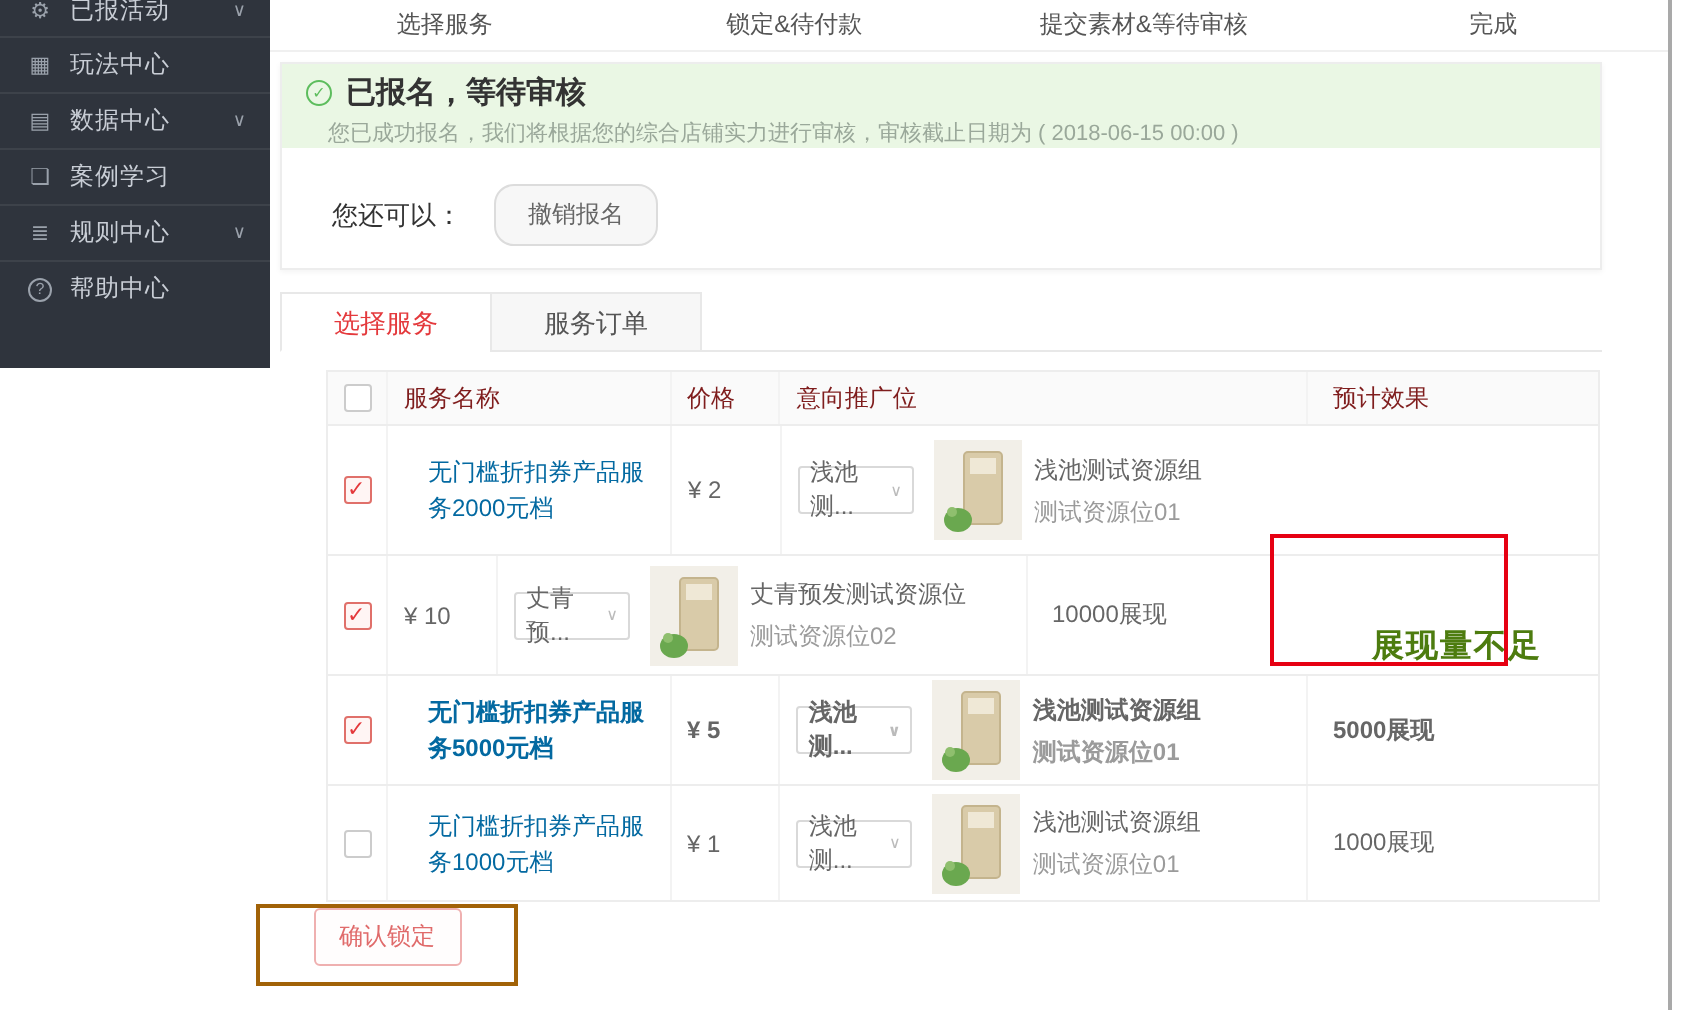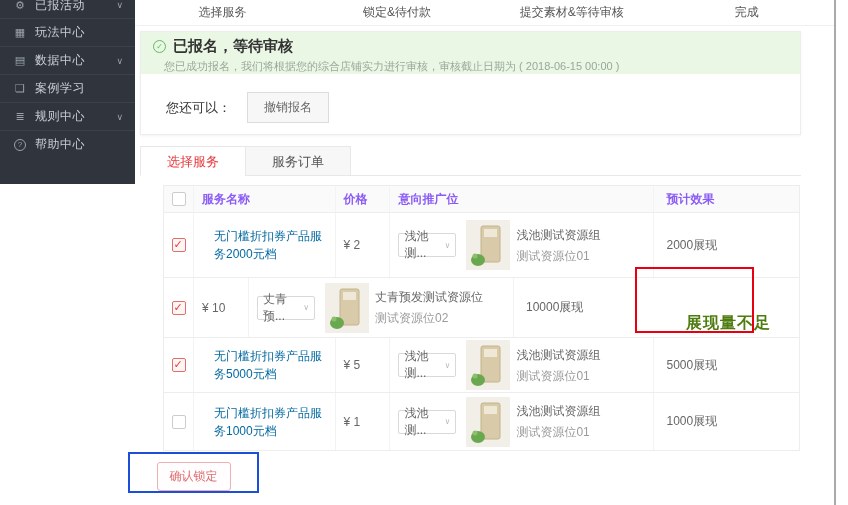--- a/index.html
+++ b/index.html
@@ -36,43 +36,43 @@
     background: #fff; border: 1px solid #ededed; box-shadow: 0 1px 3px rgba(0,0,0,.05); }
   .alert { height: 42px; background: #eaf7e4; padding: 5px 12px 0 12px; }
   .alert-title-row { display: flex; align-items: center; }
   .check-circle { width: 13px; height: 13px; border: 1px solid #5dbd5d; border-radius: 50%;
     color: #5dbd5d; font-size: 8px; line-height: 11px; text-align: center; margin-right: 7px; flex: none; }
   .alert-title { font-size: 15px; font-weight: bold; color: #333; }
   .alert-desc { margin: 3px 0 0 11px; font-size: 11px; color: #9aa89a; }
   .more-row { display: flex; align-items: center; padding: 18px 0 0 25px; font-family: Liberation Mono, monospace; }
   .more-label { font-size: 13px; color: #333; margin-right: 16px; }
   .btn-gray { display: inline-block; padding: 6px 16px; background: #f7f7f7; border: 1px solid #dcdcdc;
-    border-radius: 0; color: #666; font-size: 12px; cursor: pointer; }
+    border-radius: 10px; color: #666; font-size: 12px; cursor: pointer; }
 
   
   .tabs { position: absolute; left: 140px; top: 146px; width: 661px; height: 30px;
     border-bottom: 1px solid #e8e8e8; display: flex; }
   .tab { height: 30px; line-height: 29px; padding: 0 26px; border: 1px solid #e8e8e8;
     background: #f7f7f7; color: #555; font-size: 13px; cursor: pointer; margin-right: -1px; }
   .tab.active { background: #fff; color: #e4393c; border-bottom: 1px solid #fff; }
 
   
   .svc-table { position: absolute; left: 163px; top: 185px; width: 637px; border: 1px solid #ededed; }
   .t-row { display: flex; border-top: 1px solid #ededed; background: #fff; }
   .t-row.t-head { border-top: none; background: #fafafa; }
   .t-cell { padding: 6px 8px; display: flex; align-items: center; border-right: 1px solid #f3f3f3; }
   .t-cell:last-child { border-right: none; }
   .c-check { width: 30px; justify-content: center; }
   .c-name  { width: 142px; }
   .c-price { width: 55px; }
   .c-slot  { width: 265px; }
   .c-effect{ width: 145px; padding-left: 12px; }
-  .t-head .t-cell { font-weight: bold; color: #8b5cf6; font-size: 12px; height: 26px; padding-top: 0; padding-bottom: 0; }
+  .t-head .t-cell { font-weight: normal; color: #7f1d1d; font-size: 12px; height: 26px; padding-top: 0; padding-bottom: 0; }
   .t-head .c-name, .t-head .c-price, .t-head .c-slot, .t-head .c-effect { align-items: center; }
-  .row-1 { height: 65px; } .row-2 { height: 60px; } .row-3 { height: 55px; } .row-4 { height: 58px; }
+  .row-1 { height: 65px; } .row-2 { height: 60px; } .row-3 { height: 55px; font-weight: bold; } .row-4 { height: 58px; }
   .name-text { color: #0369a1; line-height: 1.5; margin-left: 12px; }
   .price-text, .effect-text { color: #666; }
 
   .checkbox { width: 14px; height: 14px; border: 1px solid #ccc; border-radius: 2px;
     background: #fff; cursor: pointer; position: relative; flex: none; }
   .checkbox.checked { border-color: #e0706a; background: #fff5f4; }
   .checkbox.checked::after { content: "✓"; position: absolute; left: 1px; top: -1px;
     color: #e4393c; font-size: 11px; font-weight: bold; }
 
   .slot-select { width: 58px; height: 24px; border: 1px solid #d9d9d9; border-radius: 2px;
@@ -83,21 +83,21 @@
   .slot-info { margin-left: 6px; line-height: 1; }
   .slot-group { color: #666; margin-bottom: 9px; }
   .slot-pos { color: #9b9b9b; }
 
   
   .anno-box-effect { position: absolute; left: 635px; top: 267px; width: 119px; height: 66px;
     border: 2px solid #e60012; background: transparent; }
   .anno-text { position: absolute; left: 686px; top: 313px; font-size: 16px; font-weight: bold;
     color: #4d7c0f; letter-spacing: 1px; }
   .anno-box-confirm { position: absolute; left: 128px; top: 452px; width: 131px; height: 41px;
-    border: 2px solid #1d4ed8; display: flex; align-items: flex-end; justify-content: center; }
+    border: 2px solid #a16207; display: flex; align-items: flex-start; justify-content: center; }
   .btn-confirm { padding: 5px 12px; background: #fffdfd; border: 1px solid #efb0b0;
     border-radius: 3px; color: #e06b6b; font-size: 12px; cursor: pointer; }
 </style>
 </head>
 <body>
 
 <div class="sidebar">
   <div class="side-item">
     <div class="side-inner">
       <span class="side-icon">⚙</span>
@@ -197,23 +197,20 @@
         <rect x="15" y="6" width="19" height="36" rx="2" fill="#d9cba9" stroke="#c4b48d"></rect>
         <rect x="18" y="9" width="13" height="8" fill="#efe8d6"></rect>
         <ellipse cx="12" cy="40" rx="7" ry="6" fill="#6aa84f"></ellipse>
         <circle cx="9" cy="36" r="2.5" fill="#8fbf6e"></circle>
       </svg>
       <span class="slot-info">
         <div class="slot-group">浅池测试资源组</div>
         <div class="slot-pos">测试资源位01</div>
       </span>
     </div>
-    <div class="t-cell c-effect">
-        <span class="effect-text">2000展现</span>
-      </div>
   </div>
 
   <div class="t-row row-2">
     <div class="t-cell c-check">
         <span class="checkbox checked"></span>
       </div>
     <div class="t-cell c-price">
         <span class="price-text">¥ 10</span>
       </div>
     <div class="t-cell c-slot">

